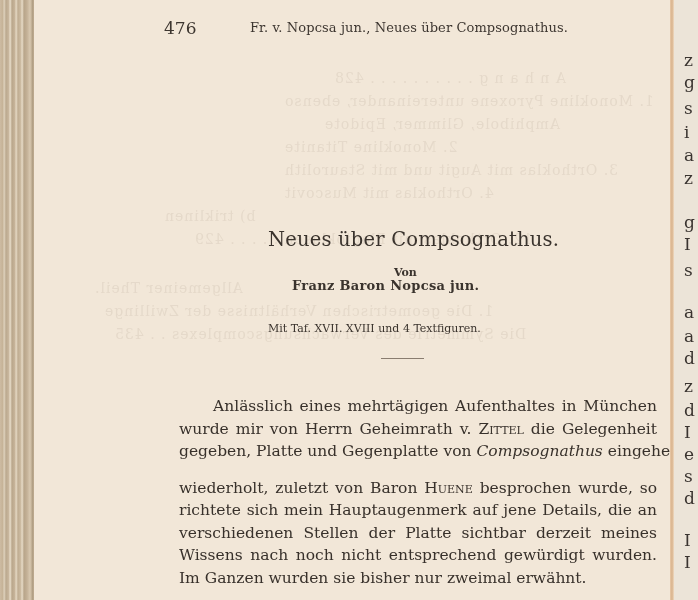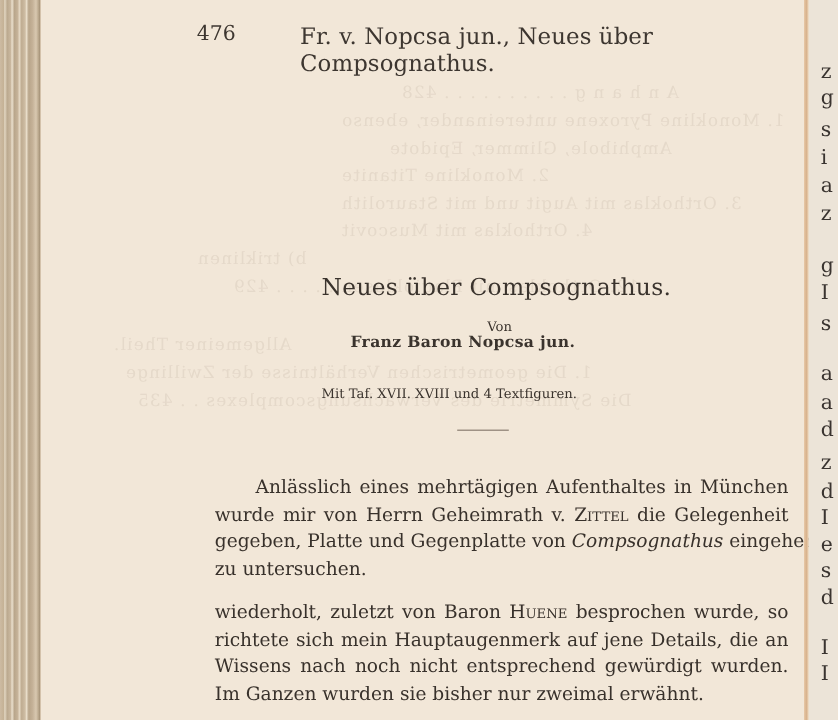--- a/index.html
+++ b/index.html
@@ -76,21 +76,21 @@
     .page-number {
       position: absolute;
       left: 130px;
       top: 0;
       font-size: 17px;
     }
     .running-title {
       position: absolute;
       left: 216px;
       top: 2px;
-      font-size: 19px;
+      font-size: 13px;
       letter-spacing: 0.1px;
     }
 
     .title-block {
       position: absolute;
       left: 0;
       top: 228px;
       width: 636px;
       text-align: center;
       color: #3a332d;
@@ -98,24 +98,25 @@
     .article-title {
       position: absolute;
       left: 234px;
       top: 0;
       font-size: 19.5px;
       letter-spacing: 0.2px;
       white-space: nowrap;
     }
     .byline-von {
       position: absolute;
-      left: 372px;
+      left: 360px;
       top: 38px;
       font-size: 11px;
       white-space: nowrap;
+      font-weight: bold;
     }
     .author {
       position: absolute;
       left: 258px;
       top: 50px;
       font-size: 13px;
       font-weight: bold;
       white-space: nowrap;
       letter-spacing: 0.3px;
     }
@@ -199,25 +200,25 @@
     <div class="plates">Mit Taf. XVII. XVIII und 4 Textfiguren.</div>
   </div>
 
   <div class="rule"></div>
 
   <div class="body-text">
     <div class="para">
       <span class="line indent"><span>Anlässlich eines mehrtägigen Aufenthaltes in München</span></span>
       <span class="line"><span>wurde mir von Herrn Geheimrath v. </span><span class="sc">Zittel</span><span> die Gelegenheit</span></span>
       <span class="line"><span>gegeben, Platte und Gegenplatte von </span><span class="it">Compsognathus</span><span> eingehend</span></span>
-      <span class="line last"><span>zu untersuchen.</span></span>
     </div>
     <div class="para">
       <span class="line"><span>wiederholt, zuletzt von Baron </span><span class="sc">Huene</span><span> besprochen wurde, so</span></span>
       <span class="line"><span>richtete sich mein Hauptaugenmerk auf jene Details, die an</span></span>
+      <span class="line"><span>verschiedenen Stellen der Platte sichtbar derzeit meines</span></span>
       <span class="line"><span>Wissens nach noch nicht entsprechend gewürdigt wurden.</span></span>
       <span class="line last"><span>Im Ganzen wurden sie bisher nur zweimal erwähnt.</span></span>
     </div>
   </div>
 </div>
 
 <div class="page-edge"></div>
 
 <div class="next-page">
   <span class="frag" style="top:52px">z</span>

